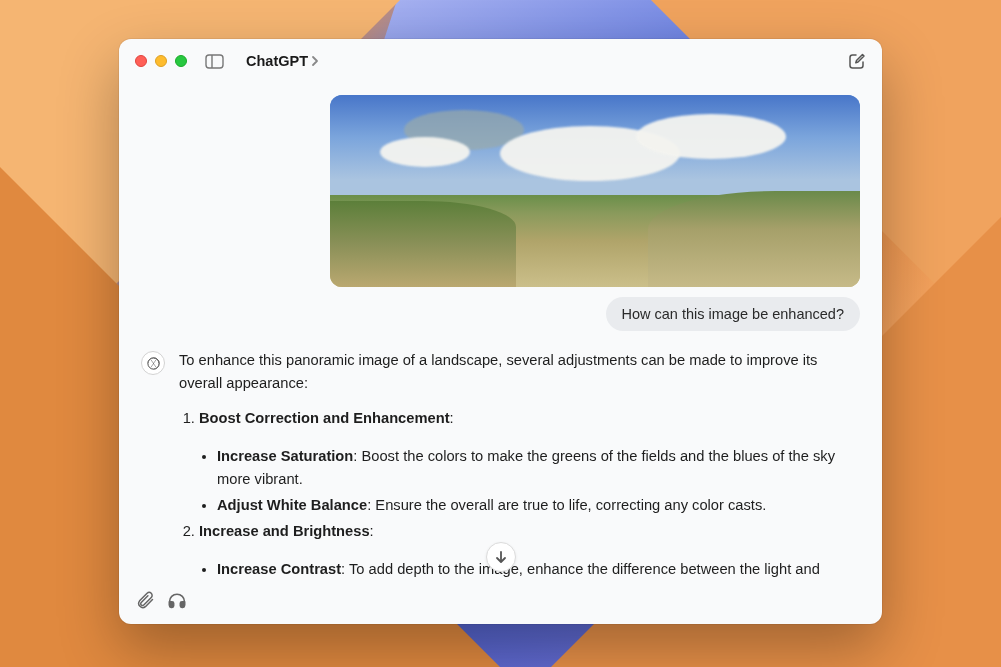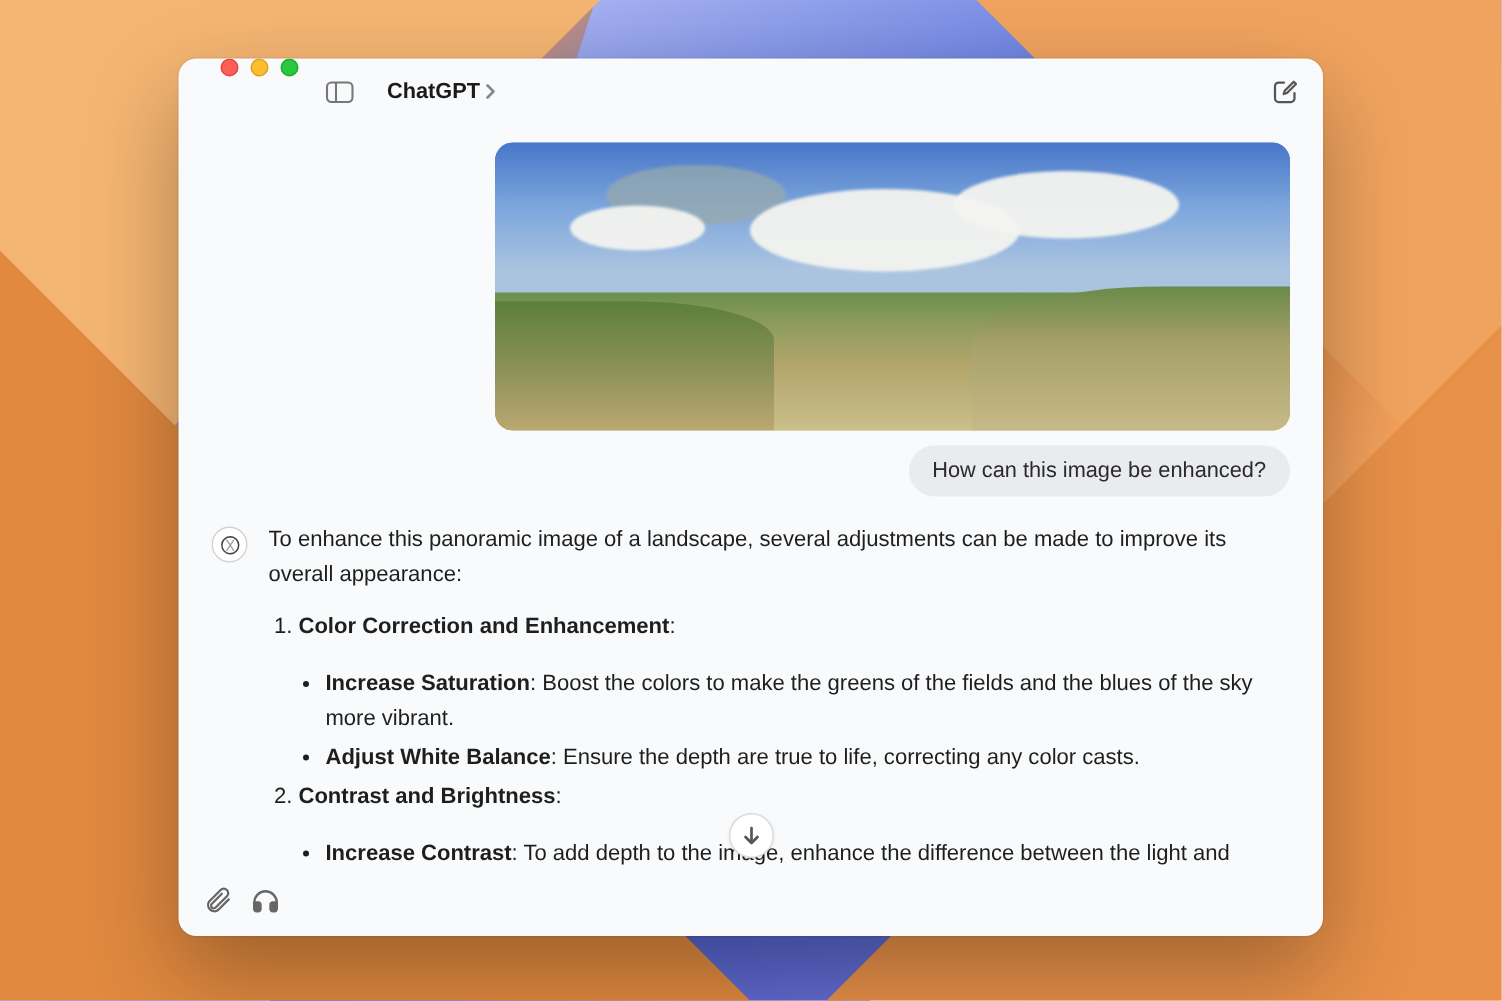--- a/index.html
+++ b/index.html
@@ -35,24 +35,24 @@
       border-radius: 12px;
       box-shadow: 0 25px 60px rgba(0,0,0,0.3), 0 0 0 1px rgba(0,0,0,0.05);
       display: flex;
       flex-direction: column;
       overflow: hidden;
     }
 
     .titlebar {
       height: 44px;
       display: flex;
+      align-items: center;
       padding: 0 16px;
       gap: 8px;
       flex-shrink: 0;
-      margin-left: 12px;
     }
     .traffic-lights { display: flex; gap: 8px; }
     .traffic-dot { width: 12px; height: 12px; border-radius: 50%; }
     .tl-red { background: #ff5f57; border: 0.5px solid #e0443e; }
     .tl-yellow { background: #febc2e; border: 0.5px solid #dea123; }
     .tl-green { background: #28c840; border: 0.5px solid #1aab29; }
     .sidebar-toggle { margin-left: 10px; color: #777; display:flex; align-items:center; }
     .window-title { font-size: 14.5px; font-weight: 700; color: #1a1a1a; margin-left: 14px; display:flex; align-items:center; gap:3px; }
     .title-chevron { color: #888; font-size: 14px; font-weight: 500; }
     .spacer { flex: 1; }
@@ -245,28 +245,28 @@
           <svg width="15" height="15" viewBox="0 0 24 24" fill="none" stroke="#444" stroke-width="1.5">
             <circle cx="12" cy="12" r="9"></circle>
             <path d="M12 3 a9 9 0 0 1 0 18 M3 12 a9 9 0 0 1 18 0" opacity="0.4"></path>
             <path d="M8 6 l8 12 M16 6 l-8 12" opacity="0.5"></path>
           </svg>
         </div>
         <div class="ai-body">
           <p>To enhance this panoramic image of a landscape, several adjustments can be made to improve its overall appearance:</p>
           <ol>
             <li>
-              <b>Color Correction and Enhancement</b>:
+              <b>Boost Correction and Enhancement</b>:
               <ul>
                 <li><b>Increase Saturation</b><span>: Boost the colors to make the greens of the fields and the blues of the sky more vibrant.</span></li>
-                <li><b>Adjust White Balance</b><span>: Ensure the depth are true to life, correcting any color casts.</span></li>
+                <li><b>Adjust White Balance</b><span>: Ensure the overall are true to life, correcting any color casts.</span></li>
               </ul>
             </li>
             <li>
-              <b>Contrast and Brightness</b>:
+              <b>Increase and Brightness</b>:
               <ul>
                 <li><b>Increase Contrast</b><span>: To add depth to the image, enhance the difference between the light and</span></li>
               </ul>
             </li>
           </ol>
         </div>
       </div>
     </div>
 
     <div class="scroll-down-btn">

